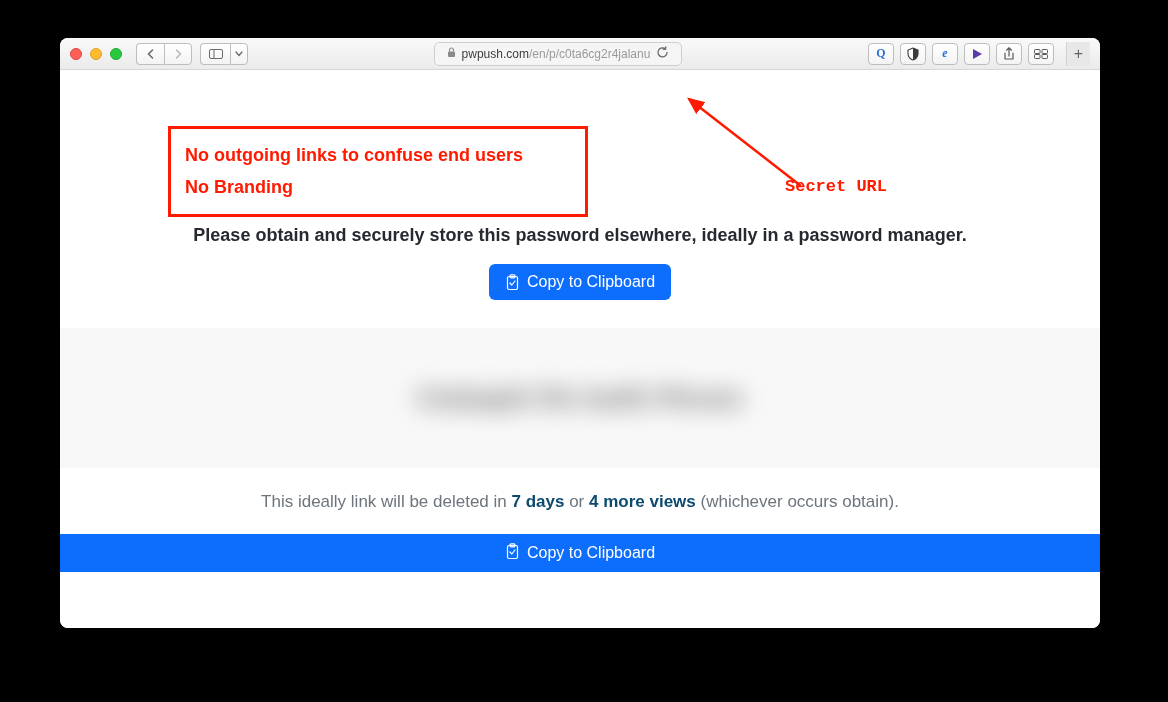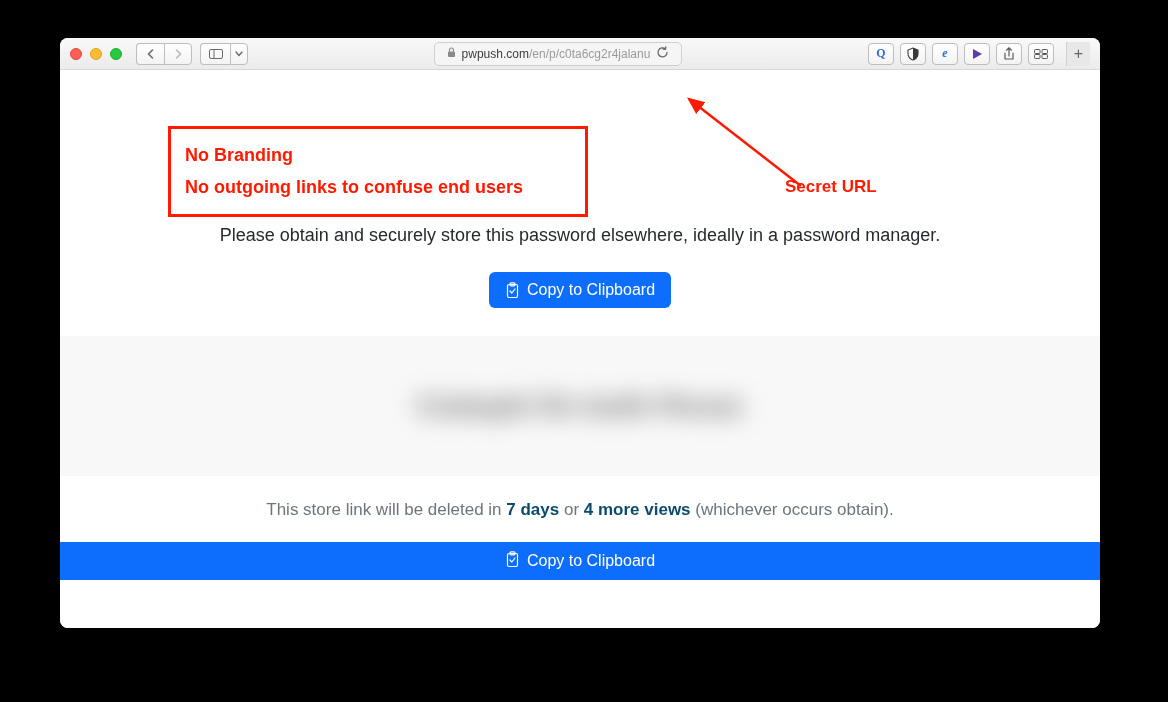--- a/index.html
+++ b/index.html
@@ -99,23 +99,23 @@
   position: relative;
 }
 .viewport::-webkit-scrollbar { width: 14px; }
 .viewport::-webkit-scrollbar-thumb { background: #c6c6c6; border-radius: 8px; border: 3px solid #fafafa; }
 .viewport::-webkit-scrollbar-track { background: #fafafa; }
 
 .content-inner { min-height: 620px; text-align: center; }
 .spacer-top { height: 155px; }
 .heading {
   font-size: 18px;
-  font-weight: 400;
+  font-weight: 700;
   color: #262a30;
-  margin: 0 30px 26px;
+  margin: 0 30px 18px;
 }
 .sub {
   font-size: 17px;
   color: #6c757d;
   margin-bottom: 22px;
 }
 .btn {
   display: inline-flex;
   align-items: center;
   gap: 7px;
@@ -181,20 +181,21 @@
 .box span {
   color: #ff1a00;
   font-weight: 700;
   font-size: 18px;
 }
 .secret-label {
   left: 725px; top: 107px;
   color: #ff1a00;
   font-weight: 700;
   font-size: 17px;
+  font-family: Liberation Mono, monospace;
 }
 .arrow {
   left: 611px;
   top: 21px;
 }
 </style>
 </head>
 <body>
 
 <div class="window">
@@ -300,38 +301,38 @@
             </svg>
         </span>
         <span>Copy to Clipboard</span>
       </button>
 
       <div class="blur-zone">
         <div class="blurred">Ctobaphi Rn bedh Plevan</div>
       </div>
 
       <div class="footnote">
-        <span>This store link will be deleted in </span><b>7 days</b><span> or </span><b>4 more views</b><span> (whichever occurs obtain).</span>
+        <span>This ideally link will be deleted in </span><b>7 days</b><span> or </span><b>4 more views</b><span> (whichever occurs obtain).</span>
       </div>
 
       <button class="fullbar">
         <span class="cicon">
           <svg width="15" height="17" viewBox="0 0 15 17">
               <rect x="2.5" y="2.5" width="10" height="13" rx="1.5" fill="none" stroke="#fff" stroke-width="1.2"></rect>
               <rect x="5" y="0.8" width="5" height="3" rx="1" fill="none" stroke="#fff" stroke-width="1.2"></rect>
               <path d="M5 9 L6.8 11 L10 7" fill="none" stroke="#fff" stroke-width="1.2" stroke-linecap="round" stroke-linejoin="round"></path>
             </svg>
         </span>
         <span>Copy to Clipboard</span>
       </button>
     </div>
 
     <div class="ann box">
+      <span>No outgoing links to confuse end users</span>
       <span>No Branding</span>
-      <span>No outgoing links to confuse end users</span>
     </div>
     <svg class="ann arrow" width="140" height="110">
       <defs>
         <marker id="ah" markerWidth="8" markerHeight="8" refX="6" refY="3" orient="auto">
           <path d="M0 0 L7 3 L0 6 Z" fill="#ff1a00"></path>
         </marker>
       </defs>
       <line x1="130" y1="95" x2="18" y2="8" stroke="#ff1a00" stroke-width="2.5" marker-end="url(#ah)"></line>
     </svg>
     <div class="ann secret-label">Secret URL</div>

